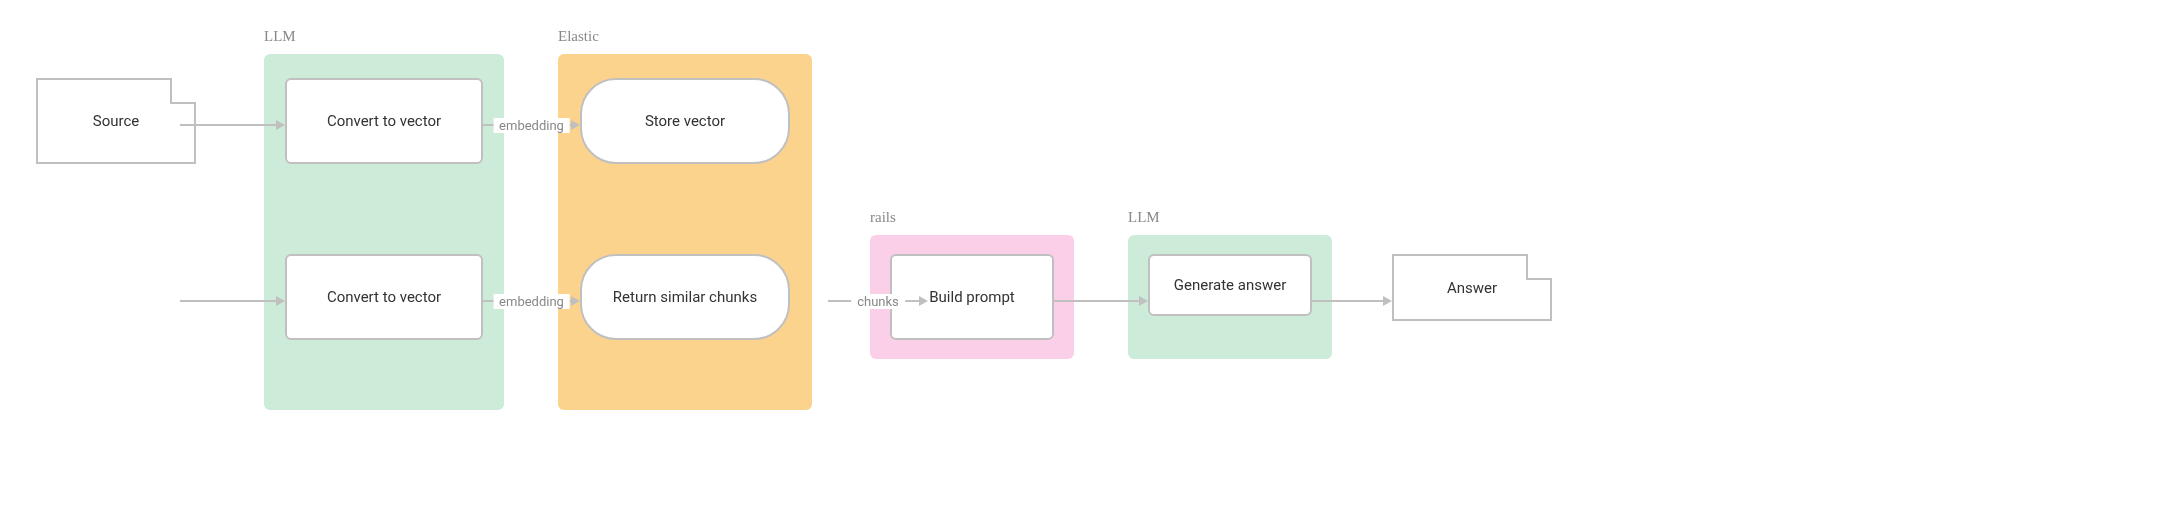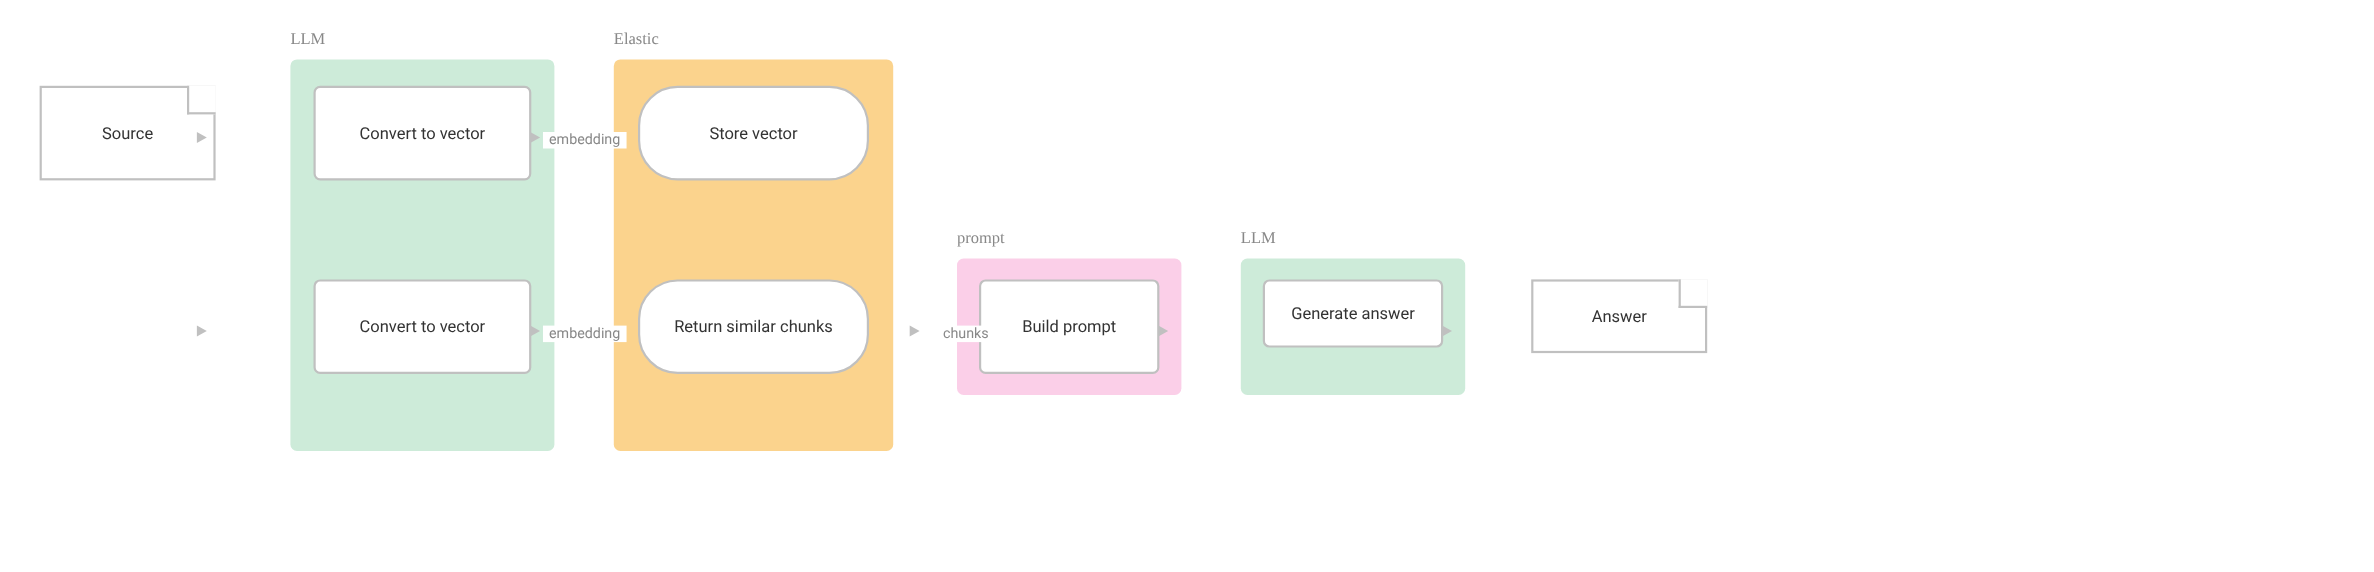--- a/index.html
+++ b/index.html
@@ -66,21 +66,21 @@
       right: -2px;
       width: 0;
       height: 0;
       border-top: 24px solid #ffffff;
       border-left: 24px solid transparent;
     }
     .node.pill { border-radius: 36px; }
     .arrow {
       position: absolute;
       display: flex;
-      flex-direction: column;
+      align-items: center;
     }
     .arrow-line {
       height: 2px;
       background: #c0c0c0;
       flex: 1;
     }
     .arrow-head {
       width: 0;
       height: 0;
       border-top: 5px solid transparent;
@@ -104,21 +104,21 @@
 
 <div class="canvas">
 
   <div class="group group-llm1">
     <div class="group-label">LLM</div>
   </div>
   <div class="group group-elastic">
     <div class="group-label">Elastic</div>
   </div>
   <div class="group group-rails">
-    <div class="group-label">prompt</div>
+    <div class="group-label">rails</div>
   </div>
   <div class="group group-llm2">
     <div class="group-label">LLM</div>
   </div>
 
   <div class="node doc" style="left:20px; top:78px; width:160px; height:86px;margin-left:16px;">
     <span>Source</span>
   </div>
   <div class="node" style="left:285px; top:78px; width:198px; height:86px;">
     <span>Convert to vector</span>

